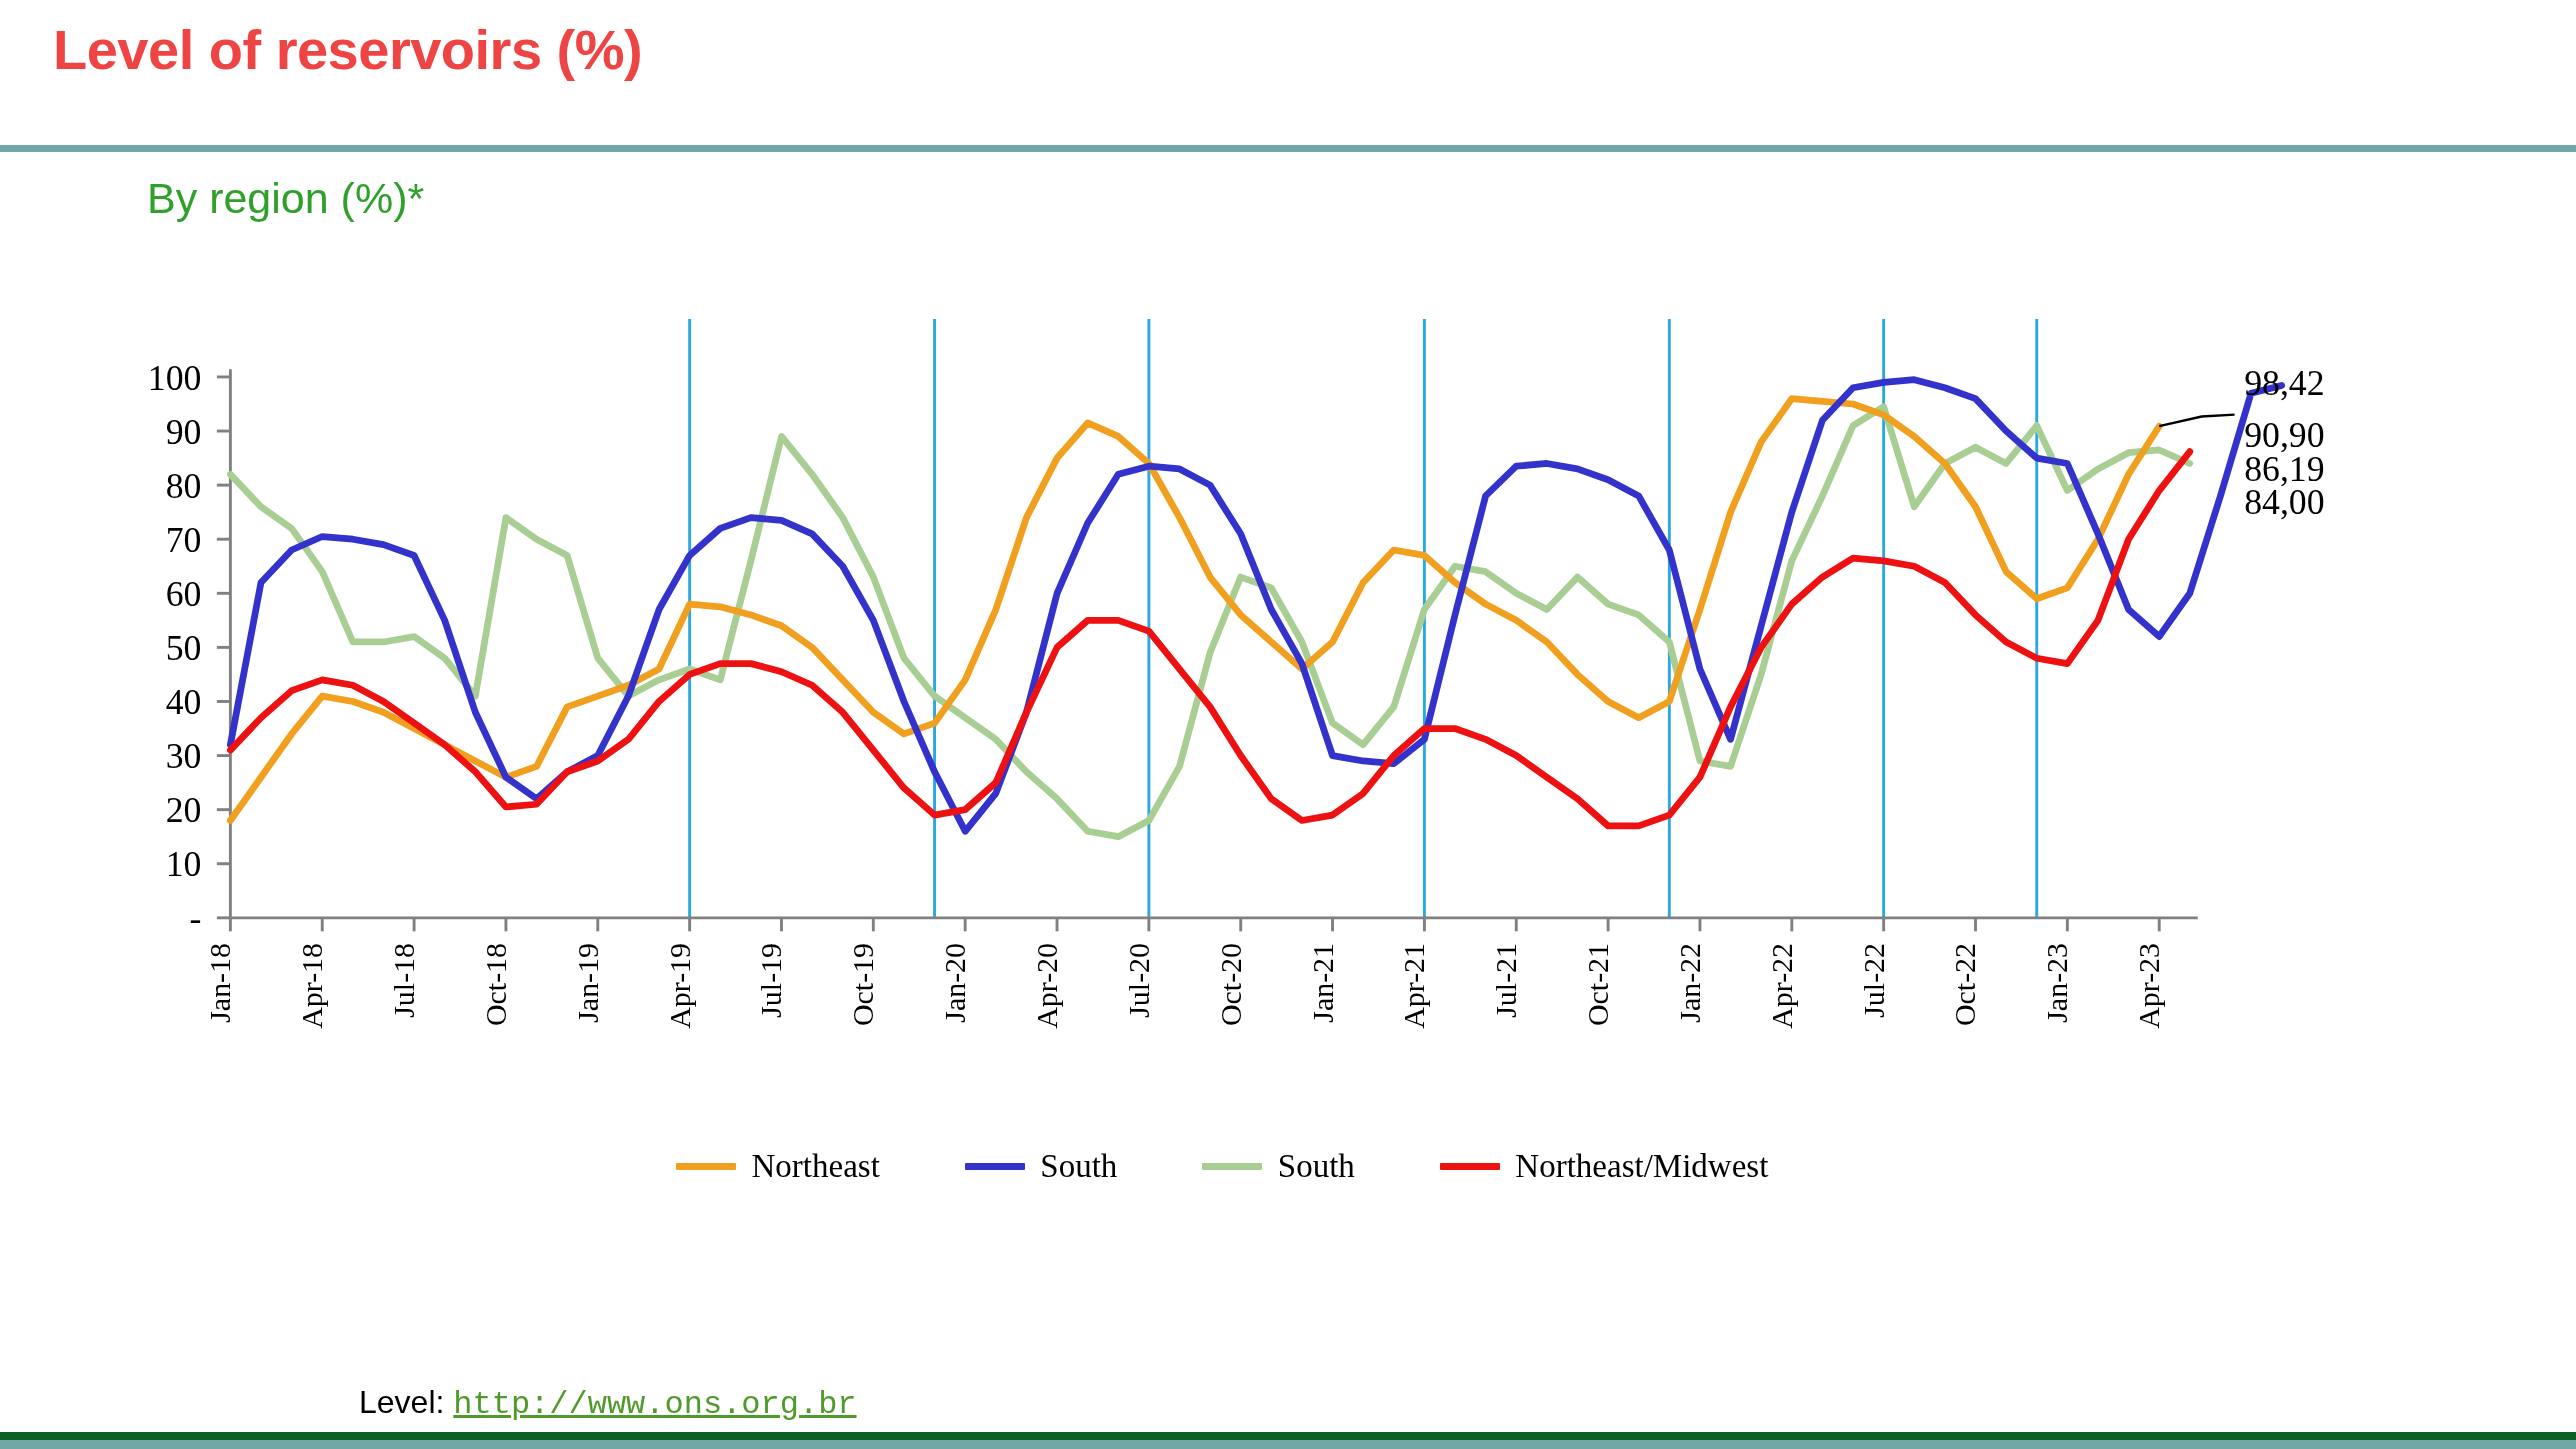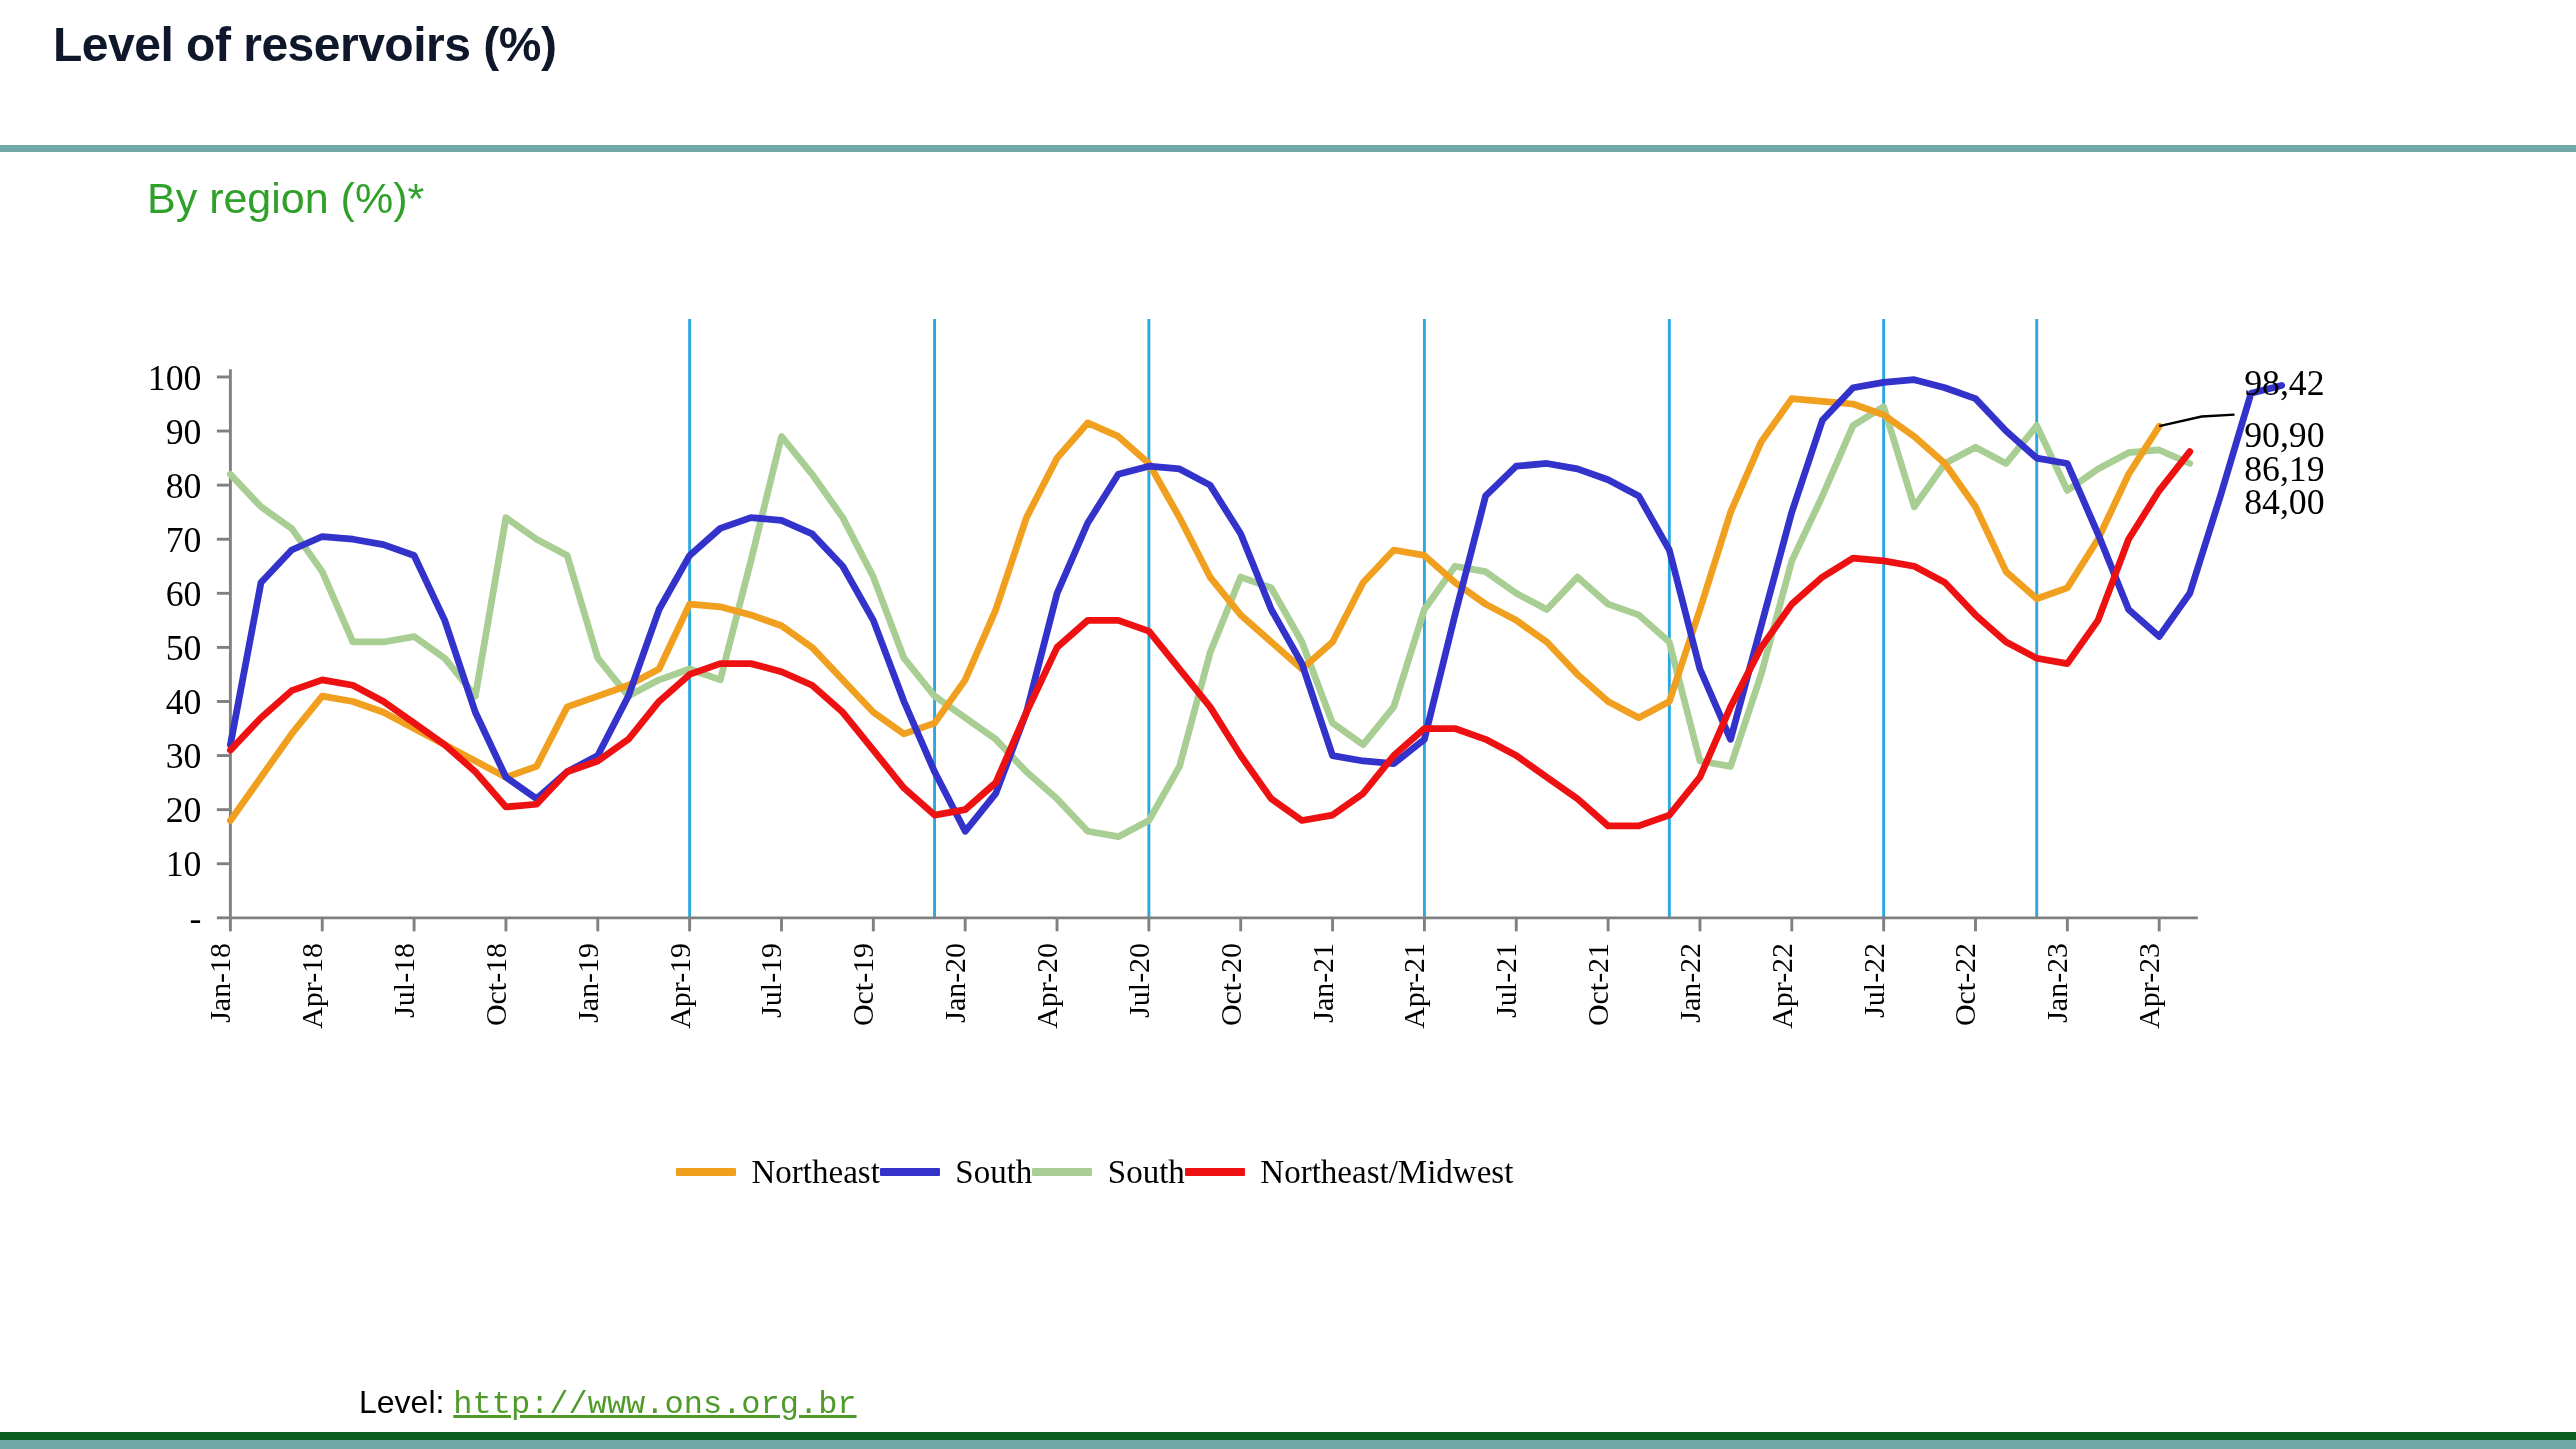--- a/index.html
+++ b/index.html
@@ -12,21 +12,21 @@
   }
   
   #header{
     position:absolute;left:0;top:0;width:2576px;height:155px;
     background:#ffffff;
     overflow:hidden;
   }
   #slide-title{
     position:absolute;left:53px;top:17.4px;
     font-family:"Liberation Sans", sans-serif;
-    font-size:48px;font-weight:bold;color:#0f172a;
+    font-size:56px;font-weight:bold;color:#ef4444;
     letter-spacing:-0.5px;
     white-space:nowrap;
   }
   #header-rule{
     position:absolute;left:0;top:145px;width:2576px;height:6.8px;
     background:#6FA8A6;
   }
   #blob-clip{
     position:absolute;left:1536px;top:0px;width:1044px;height:155px;
     overflow:hidden;
@@ -58,21 +58,21 @@
     white-space:nowrap;
   }
   
   #chart-wrap{
     position:absolute;left:0px;top:319px;width:2576px;height:792px;
   }
   #chart-svg{display:block;}
   
   #legend{
     position:absolute;left:676px;top:1148px;width:1256px;height:48px;
-    display:flex;align-items:center;
+    display:flex;align-items:flex-start;gap:85px;
   }
   .legend-item{display:flex;align-items:center;gap:15.5px;}
   .legend-swatch{width:60px;height:7.7px;border-radius:1px;display:block;}
   .legend-label{
     font-family:"Liberation Serif", serif;
     font-size:33px;color:#000000;white-space:nowrap;
   }
   
   #source{
     position:absolute;left:359px;top:1384px;

